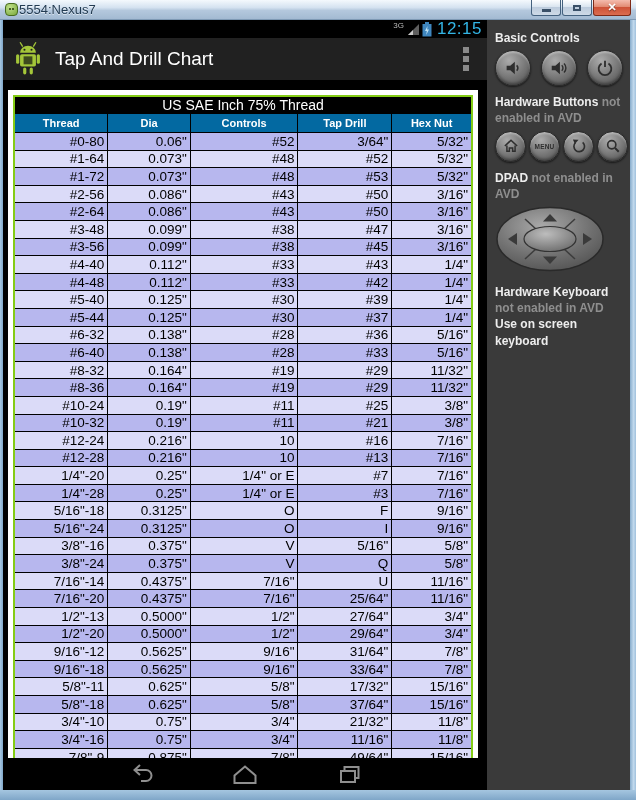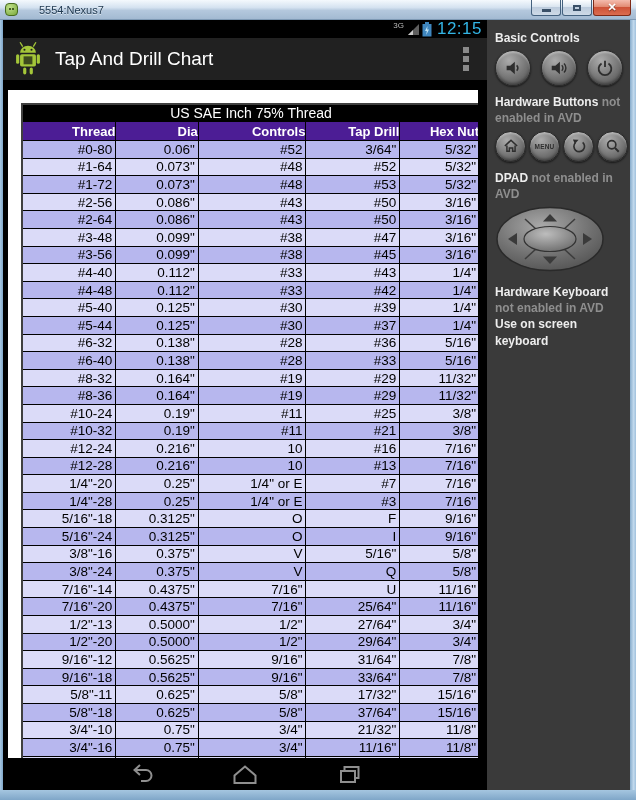--- a/index.html
+++ b/index.html
@@ -6,21 +6,21 @@
   .win{position:relative;width:636px;height:800px;background:#3A3A3A;font-family:"Liberation Sans",sans-serif;overflow:hidden;}
 
   
   .titlebar{position:absolute;top:0;left:0;right:0;height:20px;box-sizing:border-box;
     background:linear-gradient(#F4F9FD,#D4E2F0 40%,#B4C8DD 55%,#A3BAD2);
     border-bottom:1px solid #7E99B4;display:flex;align-items:center;padding:0 5px;}
   .win-ico{width:13px;height:13px;border-radius:4px;background:radial-gradient(circle at 35% 30%,#BFE08A,#7AA93C);
     border:1px solid #466B1E;box-sizing:border-box;position:relative;}
   .win-ico:before{content:"";position:absolute;left:3px;top:4px;width:2px;height:2px;background:#23380D;border-radius:50%;}
   .win-ico:after{content:"";position:absolute;right:3px;top:4px;width:2px;height:2px;background:#23380D;border-radius:50%;}
-  .win-title{font-size:11px;color:#223B52;margin-left:21px;flex:1;text-shadow:0 1px 0 rgba(255,255,255,.6);}
+  .win-title{font-size:13px;color:#223B52;margin-left:1px;flex:1;text-shadow:0 1px 0 rgba(255,255,255,.6);}
   .wbtns{display:flex;align-items:flex-start;height:100%;padding-top:0;}
   .wbtn{width:28px;height:15px;margin-left:1px;border:1px solid #44617E;border-top:none;border-radius:0 0 3px 3px;
     background:linear-gradient(#FDFEFF,#DAE5F0 45%,#BDCCDD 50%,#CEDAE7);display:flex;align-items:center;justify-content:center;cursor:pointer;}
   .wbtn .g-min{width:9px;height:3px;background:#3A5068;margin-top:5px;}
   .wbtn .g-max{width:8px;height:6px;border:2px solid #3A5068;box-sizing:border-box;background:transparent;}
   .wbtn.close{width:36px;background:linear-gradient(#F4BCAE,#E28C74 45%,#CE5338 50%,#DA6C50);border-color:#7E2A18;
     color:#fff;font-weight:bold;font-size:11px;text-shadow:0 1px 1px rgba(0,0,0,.5);}
 
   
   .edge-left{position:absolute;left:0;top:20px;width:3px;bottom:10px;background:linear-gradient(90deg,#A9C9E3,#7FA6C8);}
@@ -34,25 +34,25 @@
   .time{color:#33B5E5;font-size:17px;margin-left:5px;letter-spacing:.5px;}
   .sb-ic{margin-left:2px;}
 
   .appbar{height:42px;background:#212121;display:flex;align-items:center;padding:0 10px;position:relative;}
   .app-title{color:#FFFFFF;font-size:19px;margin-left:12px;}
   .overflow{position:absolute;right:15px;top:50%;transform:translateY(-50%);display:flex;flex-direction:column;gap:3px;cursor:pointer;padding:3px;}
   .overflow i{width:6px;height:6px;background:#8A8A8A;display:block;}
 
   .content{position:relative;height:678px;background:#000;overflow:hidden;}
   .table-panel{position:absolute;left:5px;top:10px;width:470px;height:668px;background:#FFFFFF;overflow:hidden;}
-  table.chart{border-collapse:collapse;margin:13px;width:460px;table-layout:fixed;border:2px solid #404040;}
+  table.chart{border-collapse:collapse;margin:5px;width:460px;table-layout:fixed;border:2px solid #84cc16;}
   table.chart col.c1{width:20.5%;} table.chart col.c2{width:18%;} table.chart col.c3{width:23.5%;}
   table.chart col.c4{width:20.5%;} table.chart col.c5{width:17.5%;}
   .t-title th{background:#000;color:#FFF;font-weight:normal;font-size:14px;height:16px;text-align:center;padding:0;}
-  .t-head th{background:#4c1d95;color:#FFF;font-size:13px;font-weight:bold;height:18px;border:1px solid #000;text-align:right;padding:0;}
+  .t-head th{background:#0369a1;color:#FFF;font-size:11px;font-weight:bold;height:18px;border:1px solid #000;text-align:center;padding:0;}
   td.cell{font-size:13.5px;height:16.6px;text-align:right;padding:0 3px 0 0;border:1px solid #000;color:#000;
     white-space:nowrap;overflow:hidden;}
   tr.dark td{background:#B7B7EE;}
   tr.light td{background:#DBDBF8;}
 
   .navbar{height:32px;background:#000;display:flex;align-items:center;justify-content:center;gap:76px;}
   .navbar svg{cursor:pointer;}
 
   
   .panel{position:absolute;left:487px;top:20px;width:143px;height:770px;background:#3A3A3A;box-sizing:border-box;

